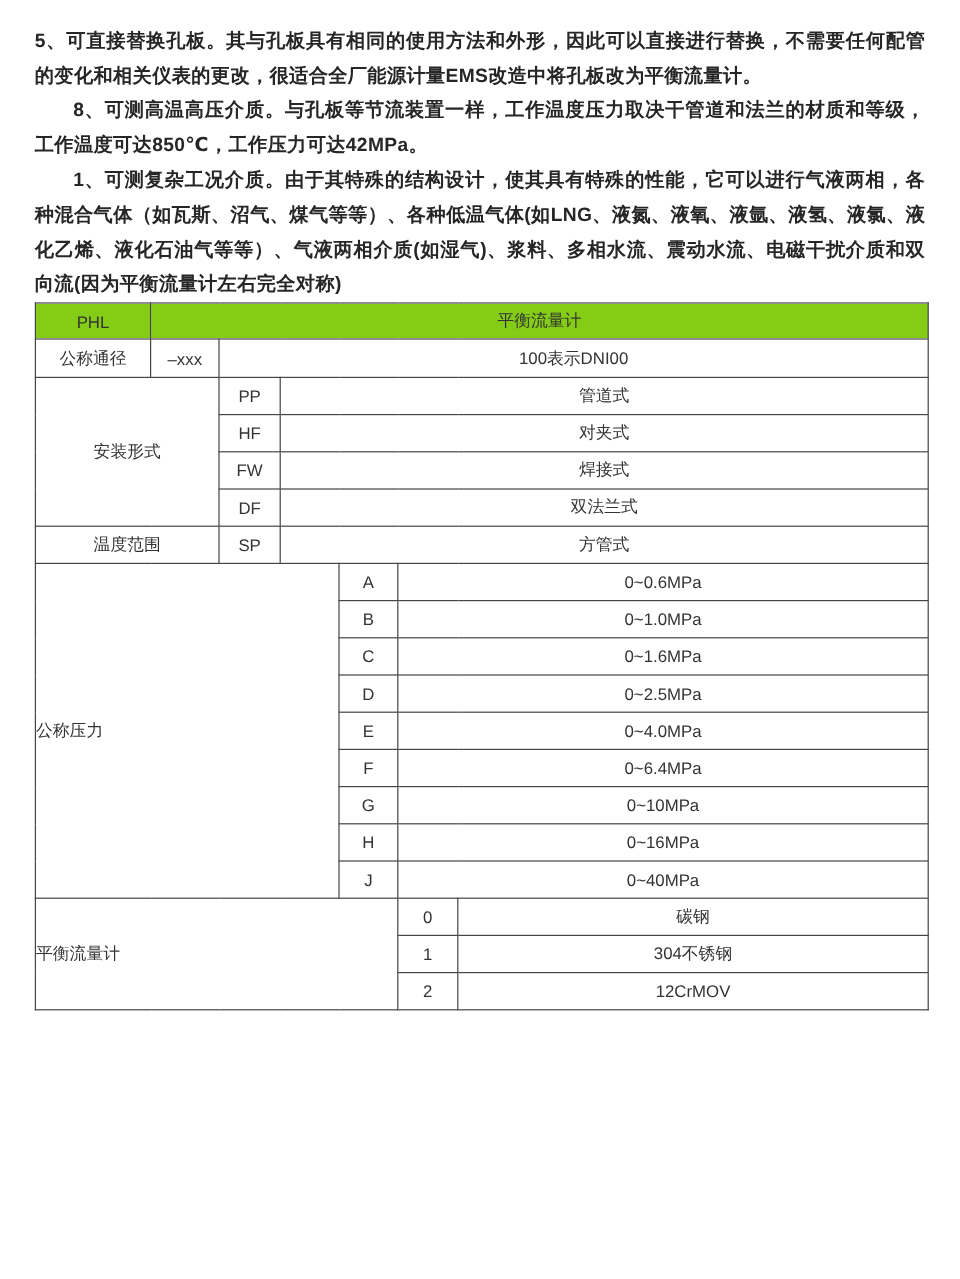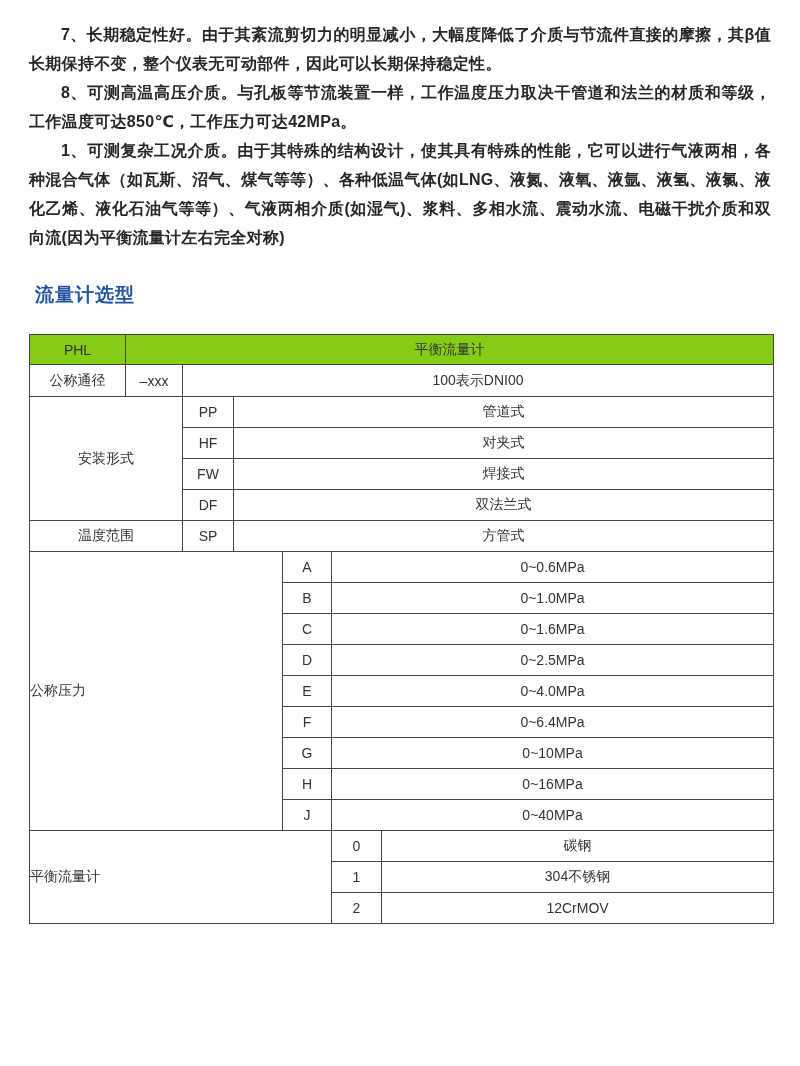--- a/index.html
+++ b/index.html
@@ -55,26 +55,25 @@
   .val-p { padding-left: 26px; margin-left: 10px; }   
   .val-s { padding-left: 10px; }   
   .lbl-left { text-align: left; padding-left: 27px; }
 </style>
 </head>
 <body>
 
 <div class="page">
 
   <div class="paragraphs">
-    <p class="ind">7、长期稳定性好。由于其紊流剪切力的明显减小，大幅度降低了介质与节流件直接的摩擦，其β值长期保持不变，整个仪表无可动部件，因此可以长期保持稳定性。</p>
+    <p>5、可直接替换孔板。其与孔板具有相同的使用方法和外形，因此可以直接进行替换，不需要任何配管的变化和相关仪表的更改，很适合全厂能源计量EMS改造中将孔板改为平衡流量计。</p>
     <p class="ind">8、可测高温高压介质。与孔板等节流装置一样，工作温度压力取决干管道和法兰的材质和等级，工作温度可达850℃，工作压力可达42MPa。</p>
     <p class="ind">1、可测复杂工况介质。由于其特殊的结构设计，使其具有特殊的性能，它可以进行气液两相，各种混合气体（如瓦斯、沼气、煤气等等）、各种低温气体(如LNG、液氮、液氧、液氩、液氢、液氯、液化乙烯、液化石油气等等）、气液两相介质(如湿气)、浆料、多相水流、震动水流、电磁干扰介质和双向流(因为平衡流量计左右完全对称)</p>
   </div>
 
-  <h2 class="section-title">流量计选型</h2>
 
   <table class="sel">
     <colgroup>
       <col style="width:96px">
         <col style="width:57px">
         <col style="width:51px">
       <col style="width:49px">
         <col style="width:49px">
         <col style="width:50px">
       <col style="width:392px">

